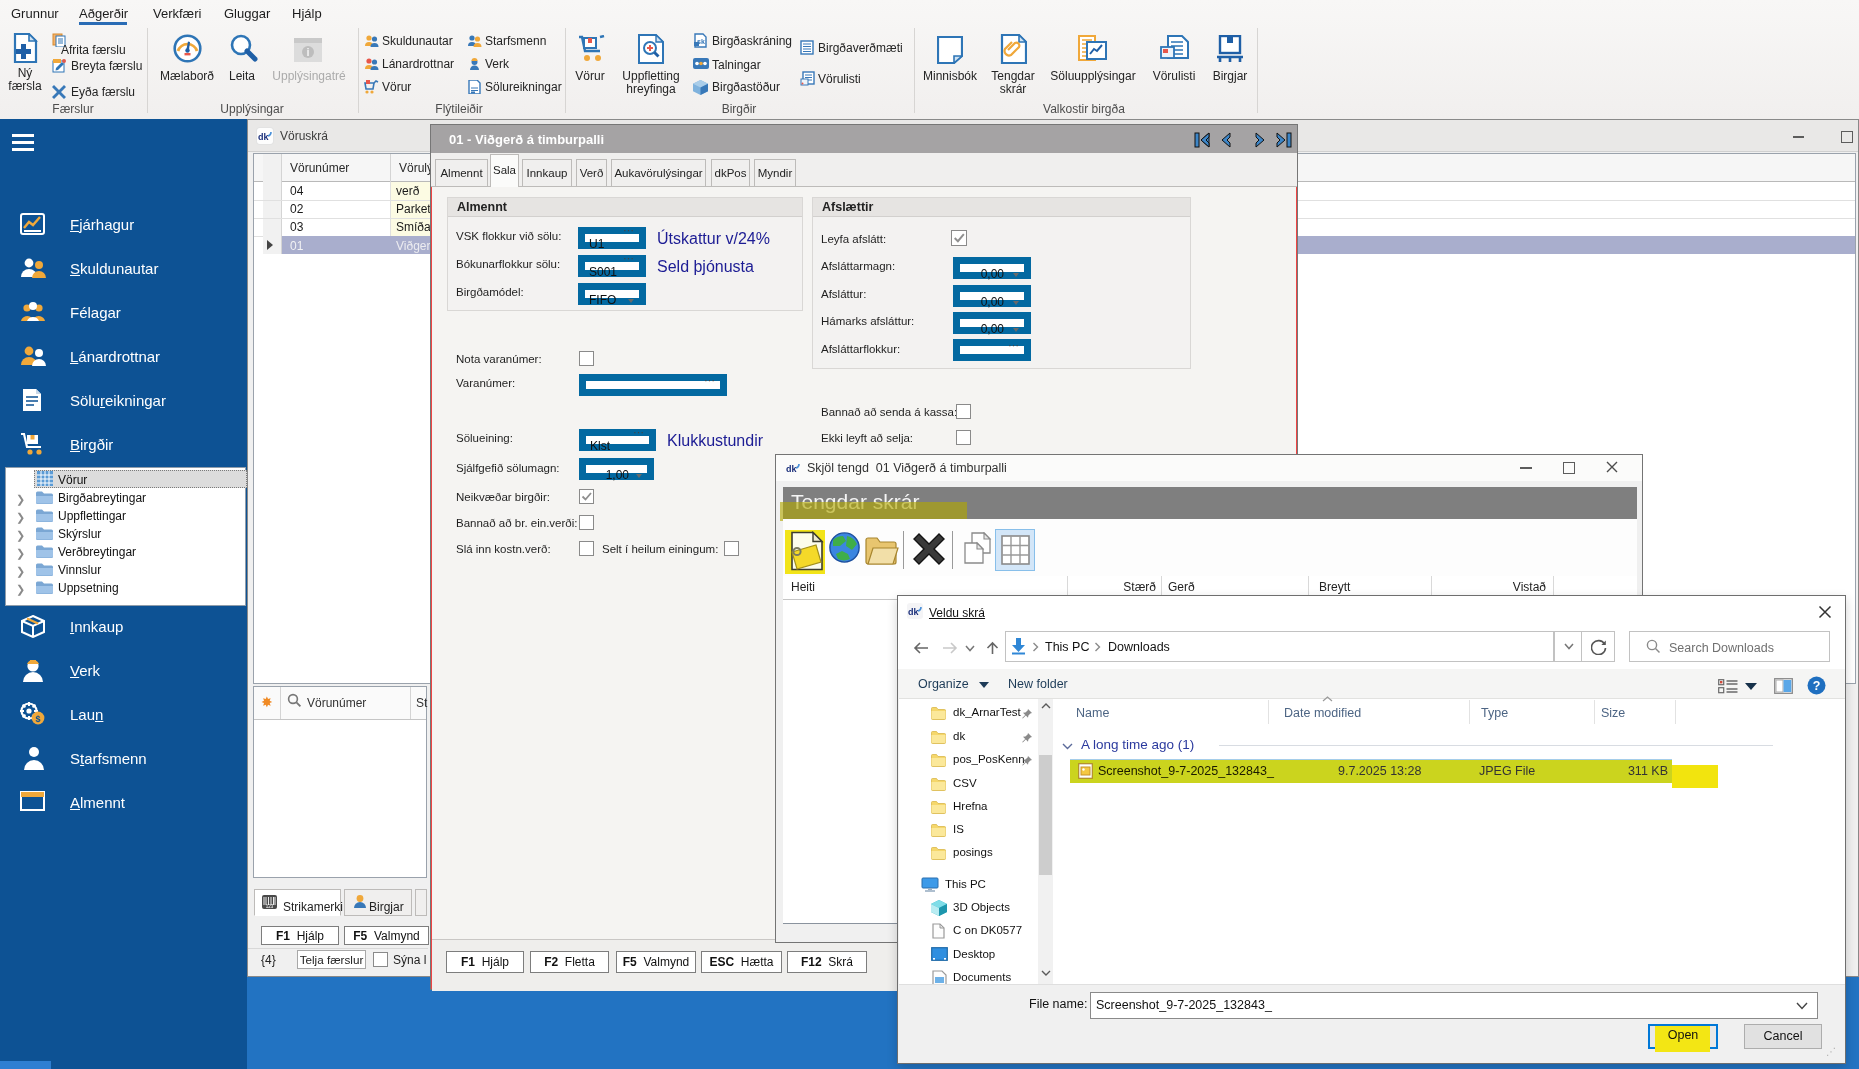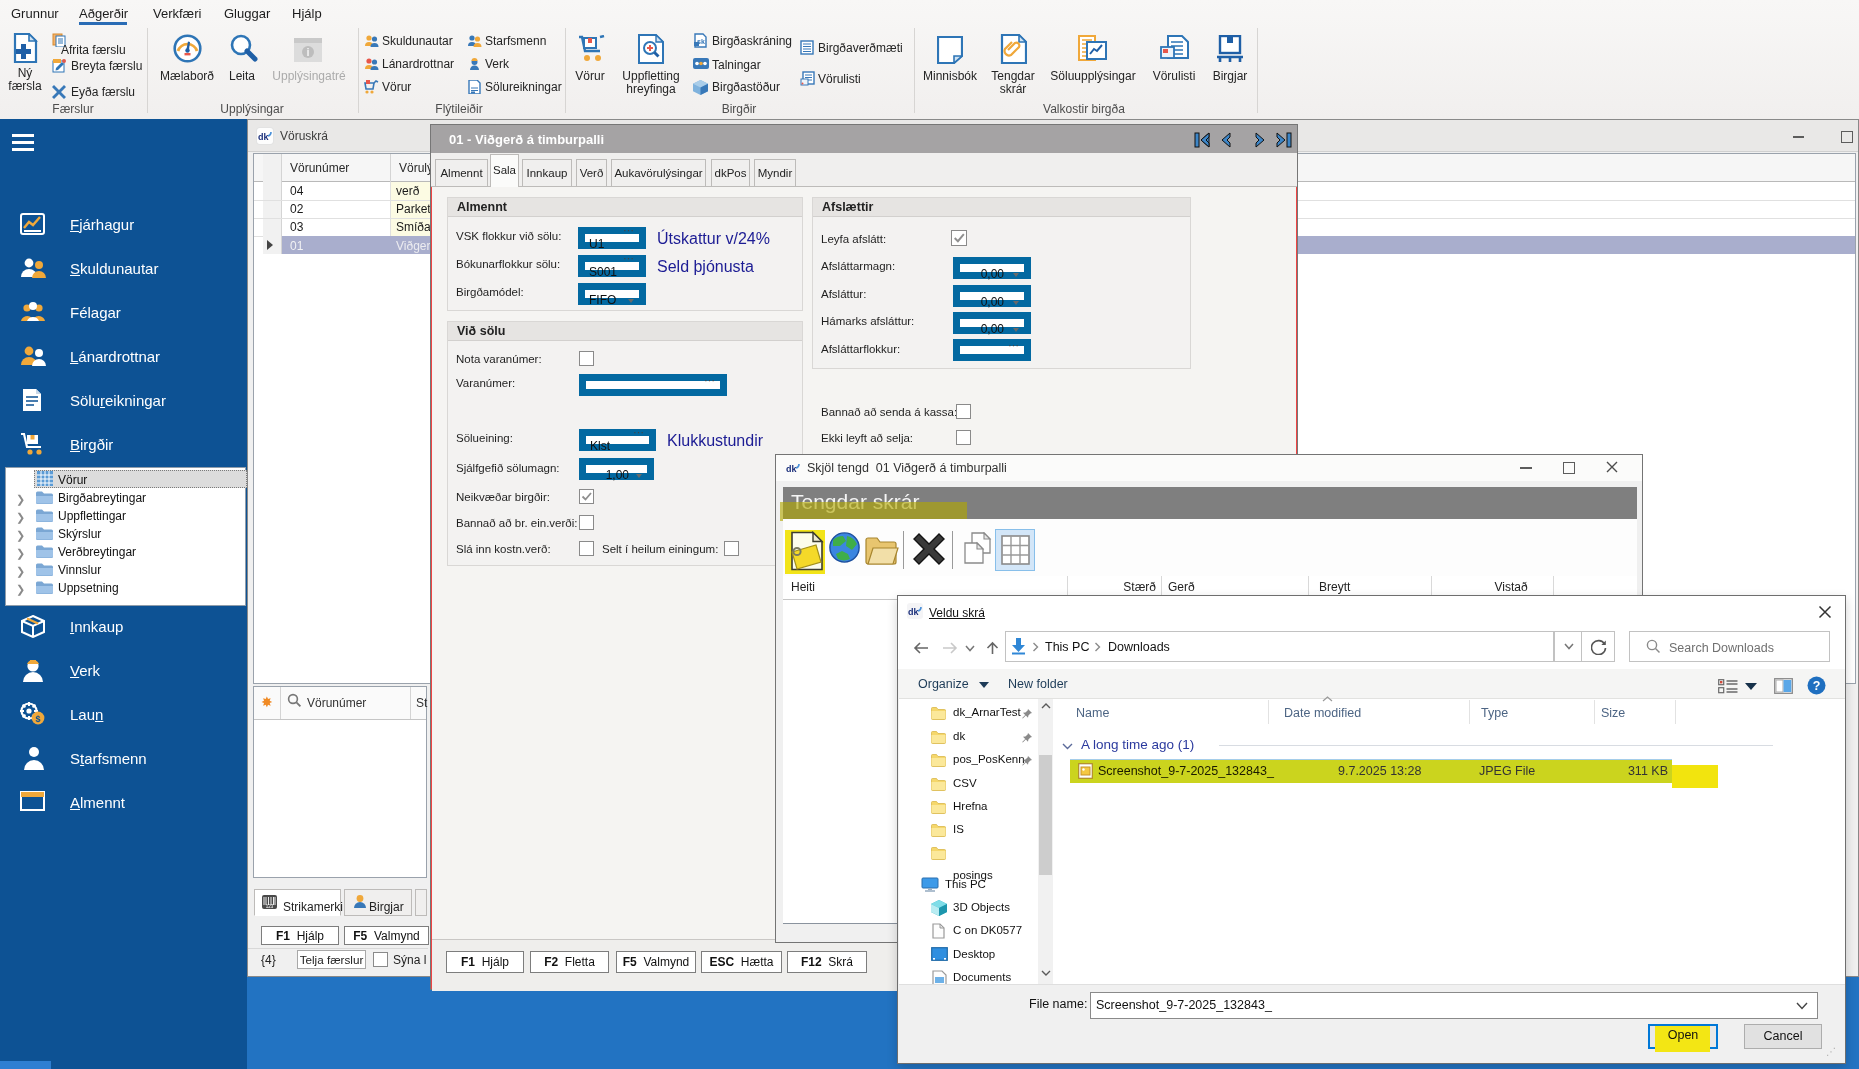--- a/index.html
+++ b/index.html
@@ -602,23 +602,20 @@
       </div>
   <div class="abs lbl" style="left:25px;top:105px;">VSK flokkur við sölu:</div>
   <div class="abs input" style="left:147px;top:102px;width:68px;height:22px;line-height:20px;"><span style="padding-left:4px;">U1</span><span class="dots">⋯</span></div>
   <div class="abs navy" style="left:226px;top:105px;">Útskattur v/24%</div>
   <div class="abs lbl" style="left:25px;top:133px;">Bókunarflokkur sölu:</div>
   <div class="abs input" style="left:147px;top:130px;width:68px;height:22px;line-height:20px;"><span style="padding-left:4px;">S001</span><span class="dots">⋯</span></div>
   <div class="abs navy" style="left:226px;top:133px;">Seld þjónusta</div>
   <div class="abs lbl" style="left:25px;top:161px;">Birgðamódel:</div>
   <div class="abs input" style="left:147px;top:158px;width:68px;height:22px;line-height:20px;"><span style="padding-left:4px;">FIFO</span><span style="position:absolute;right:5px;top:9px;width:0;height:0;border-left:3.5px solid transparent;border-right:3.5px solid transparent;border-top:4.5px solid #6a6a6a;"></span></div>
 
-  <div class="grpbox" style="left:16px;top:196px;width:356px;height:245px;">
-        <div class="grphdr">Við sölu</div>
-      </div>
   <div class="abs lbl" style="left:25px;top:228px;">Nota varanúmer:</div>
   <div class="abs ckb" style="left:148px;top:226px;width:15px;height:15px;"></div>
   <div class="abs lbl" style="left:25px;top:252px;">Varanúmer:</div>
   <div class="abs input" style="left:148px;top:249px;width:148px;height:22px;">
         <span class="dots">⋯</span>
       </div>
   <div class="abs lbl" style="left:25px;top:307px;">Sölueining:</div>
   <div class="abs input" style="left:148px;top:304px;width:77px;height:22px;line-height:20px;"><span style="padding-left:4px;">Klst</span><span class="dots">⋯</span></div>
   <div class="abs navy" style="left:236px;top:307px;">Klukkustundir</div>
   <div class="abs lbl" style="left:25px;top:337px;">Sjálfgefið sölumagn:</div>
@@ -753,21 +750,21 @@
 
   <div class="abs" style="left:7px;top:121px;width:854px;height:24px;background:#fff;border-bottom:1px solid #c6c6c6;box-sizing:border-box;"></div>
   <div class="abs" style="left:15px;top:125px;font-size:12px;color:#222;">Heiti</div>
   <div class="abs" style="left:291px;top:121px;width:1px;height:24px;background:#d9d9d9;"></div>
   <div class="abs" style="left:345px;top:125px;width:35px;text-align:right;font-size:12px;color:#222;">Stærð</div>
   <div class="abs" style="left:385px;top:121px;width:1px;height:24px;background:#d9d9d9;"></div>
   <div class="abs" style="left:392px;top:125px;font-size:12px;color:#222;">Gerð</div>
   <div class="abs" style="left:532px;top:121px;width:1px;height:24px;background:#d9d9d9;"></div>
   <div class="abs" style="left:543px;top:125px;font-size:12px;color:#222;">Breytt</div>
   <div class="abs" style="left:655px;top:121px;width:1px;height:24px;background:#d9d9d9;"></div>
-  <div class="abs" style="left:700px;top:125px;width:70px;text-align:center;font-size:12px;color:#222;">Vistað</div>
+  <div class="abs" style="left:700px;top:125px;width:70px;text-align:right;font-size:12px;color:#222;">Vistað</div>
   <div class="abs" style="left:777px;top:121px;width:1px;height:24px;background:#d9d9d9;"></div>
 
   <div class="abs" style="left:7px;top:145px;width:854px;height:323px;background:#fff;border-bottom:1px solid #8a939e;"></div>
 </div>
 </div>
 <div id="dialog">
 <div class="abs" style="left:897px;top:595px;width:949px;height:469px;background:#f0f0f0;border:1px solid #6e6e6e;box-sizing:border-box;box-shadow:0 4px 10px rgba(0,0,0,0.18);">
 
   <div class="abs" style="left:0;top:0;width:947px;height:73px;background:#ffffff;"></div>
   <div class="abs" style="left:9px;top:7px;width:16px;height:16px;background:#f4f4f6;border-radius:3px;">
@@ -927,21 +924,21 @@
             <path d="M0.5 4 h14 v7 a1 1 0 0 1 -1 1 h-12 a1 1 0 0 1 -1-1z" fill="#fbe89a"></path>
           </svg>
         </div>
 <div class="abs" style="left:55px;top:227px;font-size:11.5px;color:#111;">IS</div>
 <div class="abs" style="left:33px;top:251px;">
           <svg width="15" height="13" viewBox="0 0 15 13">
             <path d="M0.5 1.5 a1 1 0 0 1 1-1 h4 l1.5 2 h6.5 a1 1 0 0 1 1 1 v8 a1 1 0 0 1 -1 1 h-12 a1 1 0 0 1 -1-1z" fill="#f5d76b" stroke="#d9b84a" stroke-width="0.8"></path>
             <path d="M0.5 4 h14 v7 a1 1 0 0 1 -1 1 h-12 a1 1 0 0 1 -1-1z" fill="#fbe89a"></path>
           </svg>
         </div>
-<div class="abs" style="left:55px;top:250px;font-size:11.5px;color:#111;margin-top:23px;">posings</div>
+<div class="abs" style="left:55px;top:250px;font-size:11.5px;color:#111;">posings</div>
 <div class="abs" style="left:23px;top:281px;">
           <svg width="18" height="16" viewBox="0 0 18 16">
             <rect x="1" y="1" width="16" height="10" rx="1" fill="#3d9ae8" stroke="#2a6fae"></rect>
             <path d="M7 11 h4 v2 h-4z" fill="#9ab0c4"></path>
             <path d="M4 14 h10" stroke="#9ab0c4" stroke-width="1.6"></path>
           </svg>
         </div>
 <div class="abs" style="left:47px;top:282px;font-size:11.5px;color:#111;">This PC</div>
 <div class="abs" style="left:33px;top:304px;">
           <svg width="16" height="16" viewBox="0 0 16 16">

